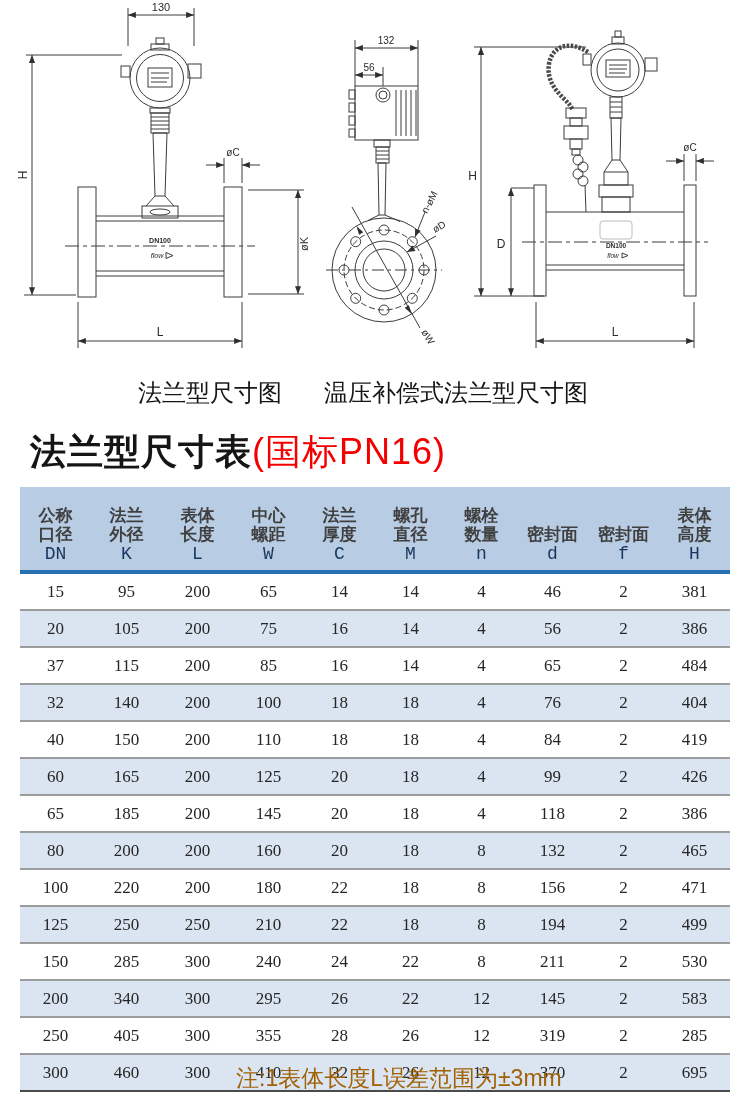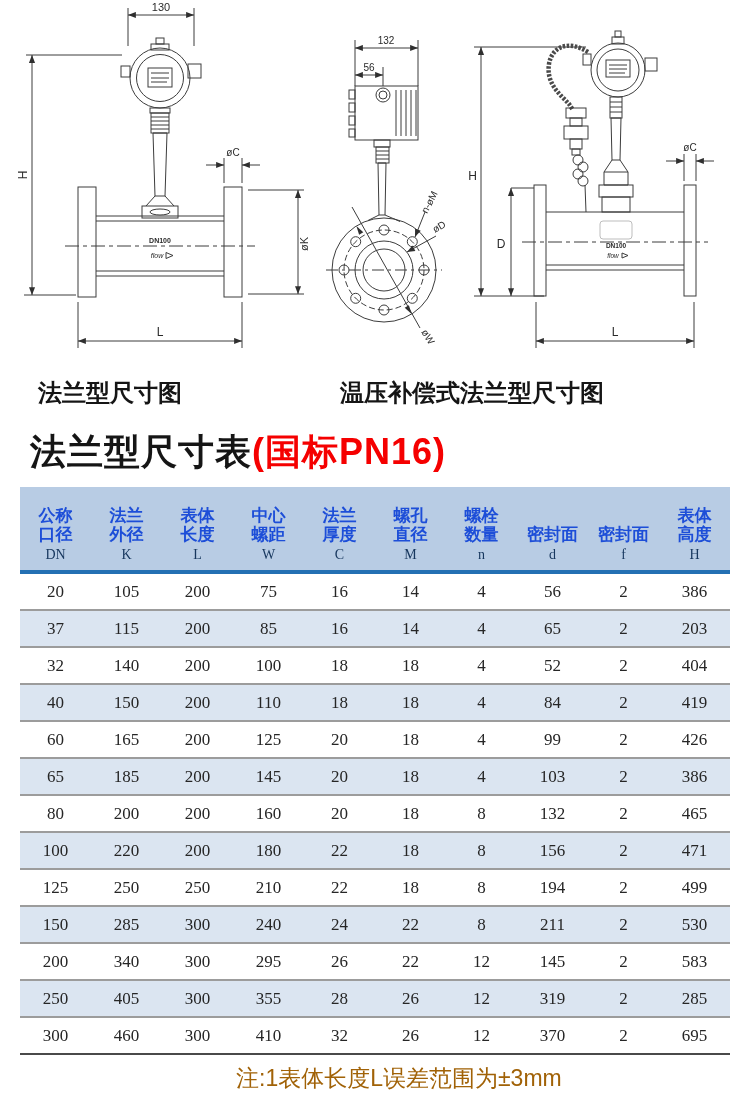--- a/index.html
+++ b/index.html
@@ -5,37 +5,37 @@
   html,body{margin:0;padding:0;background:#fff;}
   body{font-family:"Liberation Sans",sans-serif;}
   #page{position:relative;width:750px;height:1110px;background:#fff;overflow:hidden;}
 
   
   .drawing{position:absolute;top:0;}
   #svg-left{left:10px;}
   #svg-mid{left:308px;}
   #svg-right{left:466px;}
   .caption{position:absolute;top:376px;height:34px;line-height:34px;
-           font-size:24px;font-weight:700;color:#151515;text-align:left;}
+           font-size:24px;font-weight:400;color:#151515;text-align:right;}
   #caption-1{left:38px;width:244px;}
-  #caption-2{left:312px;width:276px;margin-left:28px;}
+  #caption-2{left:312px;width:276px;}
 
   
   .title{position:absolute;left:30px;top:428px;font-size:36px;font-weight:700;
          color:#151515;letter-spacing:1px;white-space:nowrap;}
-  .title .red{color:var(--title-red,#f50000);font-weight:700;}
+  .title .red{color:var(--title-red,#f50000);font-weight:400;}
 
   
   table.dim{position:absolute;left:20px;top:487px;width:710px;border-collapse:collapse;
             table-layout:fixed;}
   table.dim thead tr{background:var(--header-bg,#b8cce4);}
   table.dim th{height:78px;padding:0 0 5px 0;vertical-align:bottom;font-weight:normal;
                border-bottom:4px solid var(--accent-blue,#2470b3);}
-  .hd-cn{font-size:17px;line-height:19px;font-weight:700;color:#1d4ed8;}
-  .hd-letter{font-family:Liberation Serif, serif;font-size:14px;line-height:21px;
+  .hd-cn{font-size:17px;line-height:19px;font-weight:700;color:#404040;}
+  .hd-letter{font-family:Liberation Mono, monospace;font-size:18px;line-height:21px;
              color:var(--letter-navy,#17375e);}
   table.dim td{height:33px;text-align:center;vertical-align:middle;
                font-family:"Liberation Serif",serif;font-size:17px;color:#262626;
                border-top:2px solid #9c9c9c;}
   table.dim tbody tr:first-child td{border-top:none;}
   table.dim tbody tr:nth-child(even){background:var(--row-alt-bg,#dbe5f1);}
   table.dim tbody tr:last-child td{border-bottom:2px solid #4a4a4a;}
 
   
   .note{position:absolute;top:1063px;right:14px;width:500px;
@@ -331,20 +331,32 @@
             <div class="hd-cn">
               <div>表体</div>
               <div>高度</div>
             </div>
             <div class="hd-letter">H</div>
           </th>
         </tr>
     </thead>
     <tbody>
         <tr>
+          <td>15</td>
+          <td>95</td>
+          <td>200</td>
+          <td>65</td>
+          <td>14</td>
+          <td>14</td>
+          <td>4</td>
+          <td>46</td>
+          <td>2</td>
+          <td>381</td>
+        </tr>
+        <tr>
           <td>20</td>
           <td>105</td>
           <td>200</td>
           <td>75</td>
           <td>16</td>
           <td>14</td>
           <td>4</td>
           <td>56</td>
           <td>2</td>
           <td>386</td>
@@ -352,31 +364,31 @@
         <tr>
           <td>37</td>
           <td>115</td>
           <td>200</td>
           <td>85</td>
           <td>16</td>
           <td>14</td>
           <td>4</td>
           <td>65</td>
           <td>2</td>
-          <td>203</td>
+          <td>484</td>
         </tr>
         <tr>
           <td>32</td>
           <td>140</td>
           <td>200</td>
           <td>100</td>
           <td>18</td>
           <td>18</td>
           <td>4</td>
-          <td>52</td>
+          <td>76</td>
           <td>2</td>
           <td>404</td>
         </tr>
         <tr>
           <td>40</td>
           <td>150</td>
           <td>200</td>
           <td>110</td>
           <td>18</td>
           <td>18</td>
@@ -398,21 +410,21 @@
           <td>426</td>
         </tr>
         <tr>
           <td>65</td>
           <td>185</td>
           <td>200</td>
           <td>145</td>
           <td>20</td>
           <td>18</td>
           <td>4</td>
-          <td>103</td>
+          <td>118</td>
           <td>2</td>
           <td>386</td>
         </tr>
         <tr>
           <td>80</td>
           <td>200</td>
           <td>200</td>
           <td>160</td>
           <td>20</td>
           <td>18</td>

